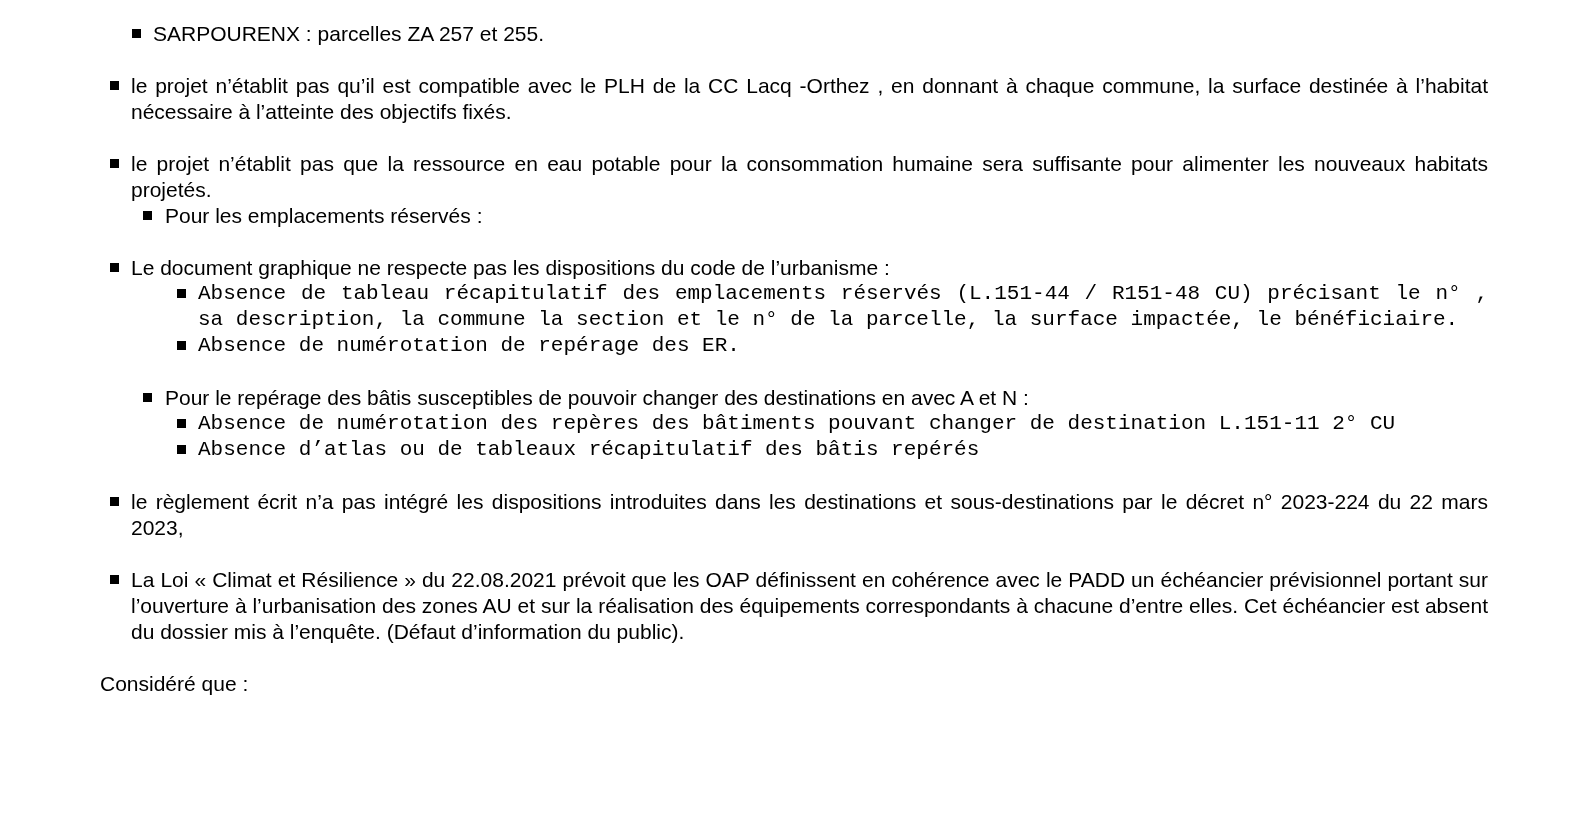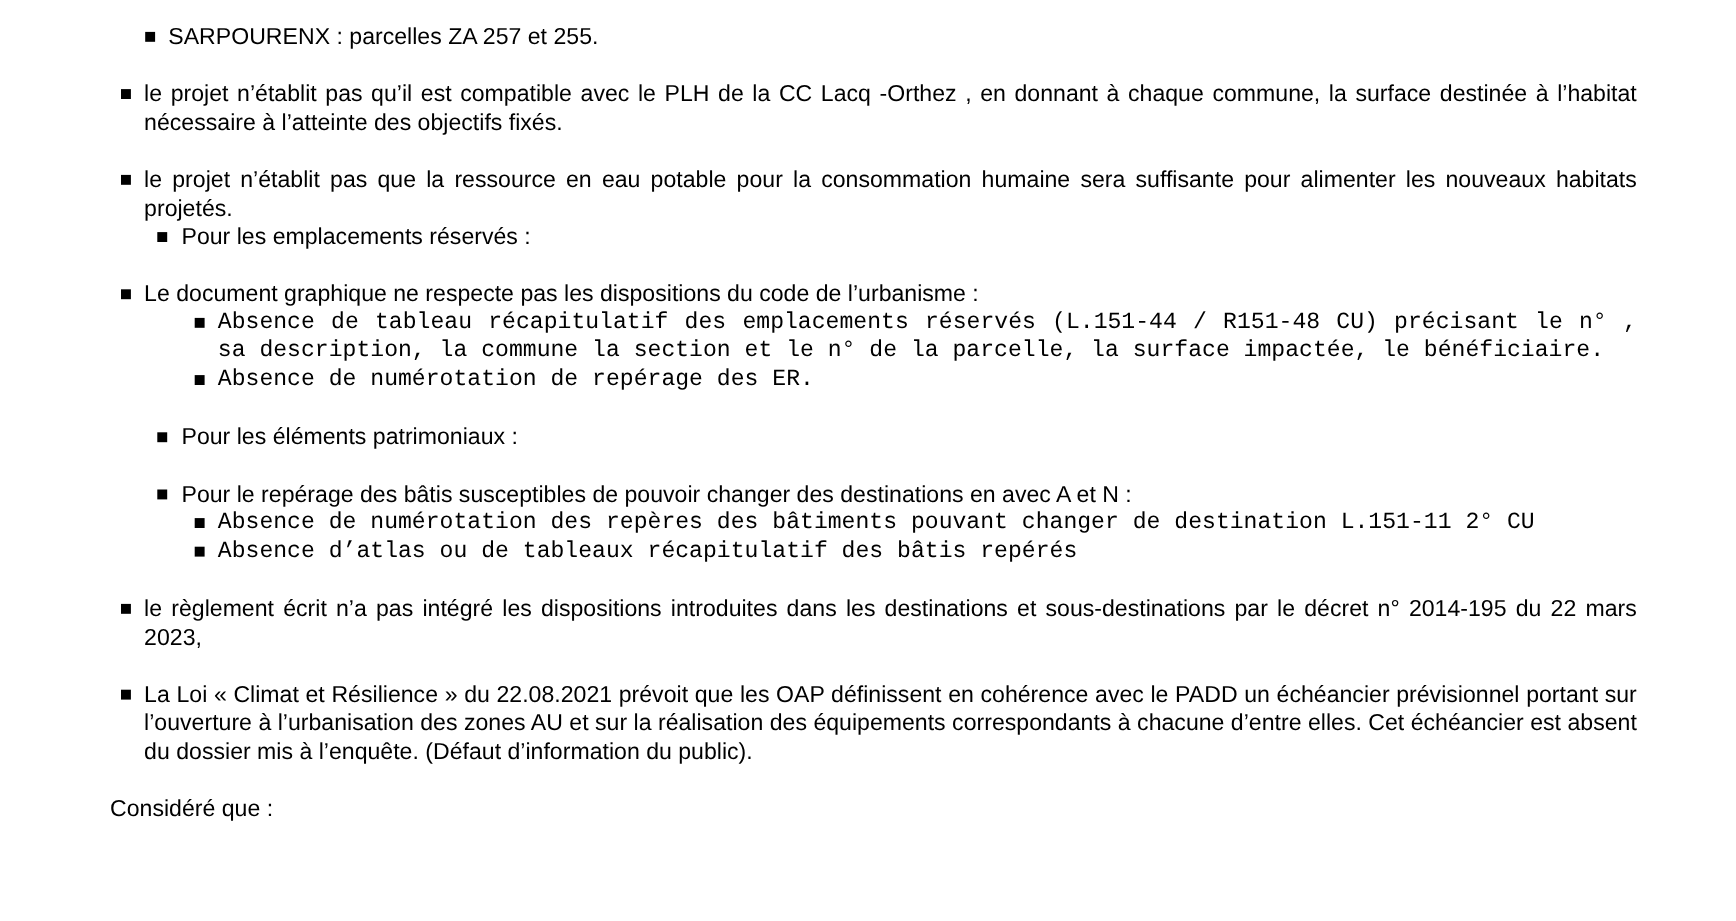--- a/index.html
+++ b/index.html
@@ -92,21 +92,20 @@
     <div class="txt">Absence de tableau récapitulatif des emplacements réservés (L.151-44 / R151-48 CU) précisant le n° , sa description, la commune la section et le n° de la parcelle, la surface impactée, le bénéficiaire.</div>
   </div>
 
   <div class="item l3">
     <span class="bullet"></span>
     <div class="txt">Absence de numérotation de repérage des ER.</div>
   </div>
 
   <div class="item l2 gap">
     <span class="bullet"></span>
-    <div class="txt">Pour les éléments patrimoniaux :</div>
   </div>
 
 
 
   <div class="item l2 gap">
     <span class="bullet"></span>
     <div class="txt">Pour le repérage des bâtis susceptibles de pouvoir changer des destinations en avec A et N :</div>
   </div>
 
   <div class="item l3">
@@ -114,21 +113,21 @@
     <div class="txt">Absence de numérotation des repères des bâtiments pouvant changer de destination L.151-11 2°  CU</div>
   </div>
 
   <div class="item l3">
     <span class="bullet"></span>
     <div class="txt">Absence d’atlas ou de tableaux récapitulatif des bâtis repérés</div>
   </div>
 
   <div class="item l1 gap">
     <span class="bullet"></span>
-    <div class="txt bold">le règlement écrit n’a pas intégré les dispositions introduites dans les destinations et sous-destinations par le décret n° 2014-195 du 22 mars 2023,</div>
+    <div class="txt bold">le règlement écrit n’a pas intégré les dispositions introduites dans les destinations et sous-destinations par le décret n° 2023-224 du 22 mars 2023,</div>
   </div>
 
   <div class="item l1 gap">
     <span class="bullet"></span>
     <div class="txt"><span>La Loi « Climat et Résilience » du 22.08.2021 prévoit que les OAP définissent en cohérence avec le PADD un échéancier prévisionnel portant sur l’ouverture à l’urbanisation des zones AU  et sur la réalisation des équipements correspondants à chacune d’entre elles. </span><span class="bold">Cet échéancier est absent  du dossier mis à l’enquête</span><span>. (Défaut d’information du public).</span></div>
   </div>
 
   <div class="heading gap">Considéré que :</div>
 
 </div>

